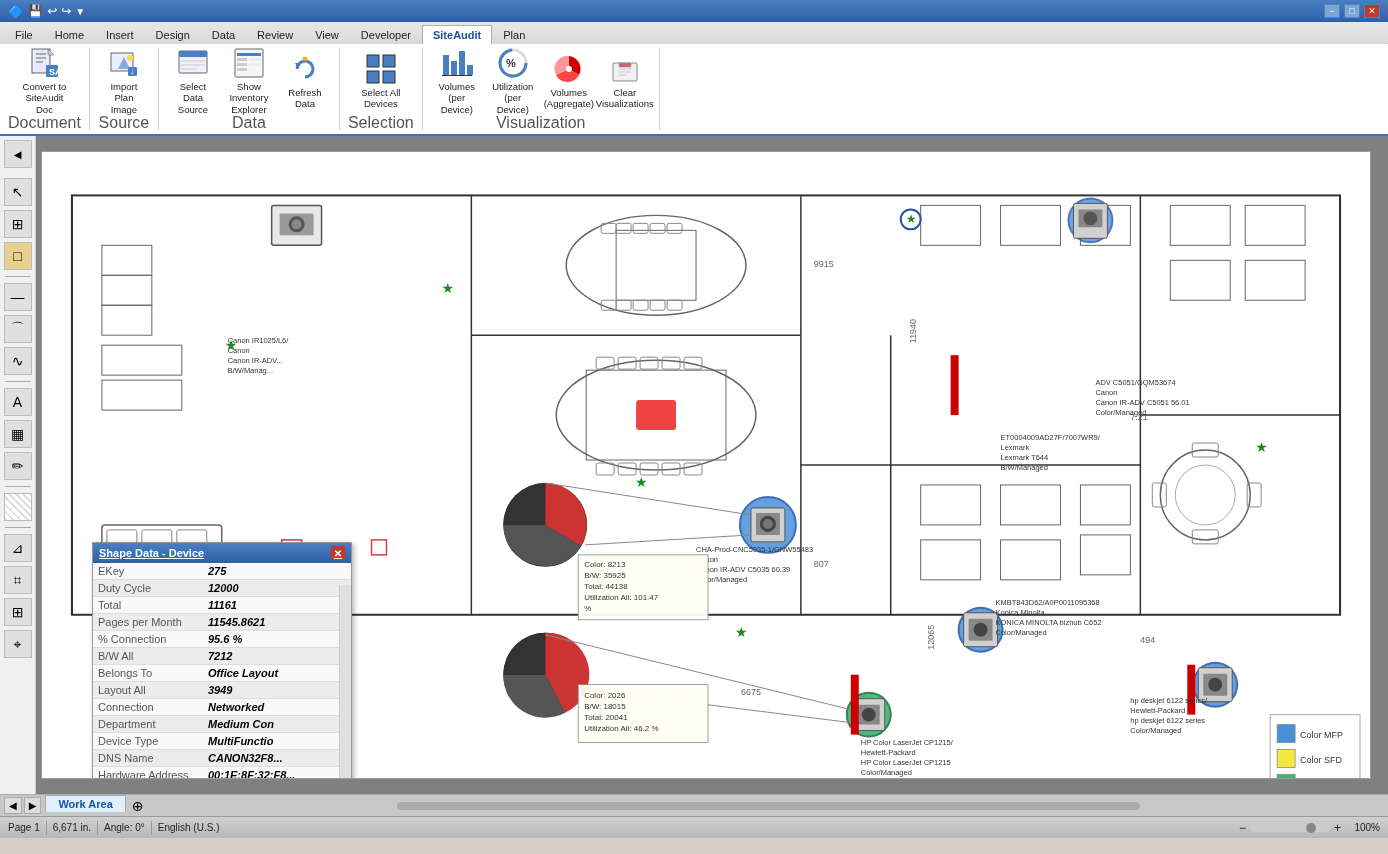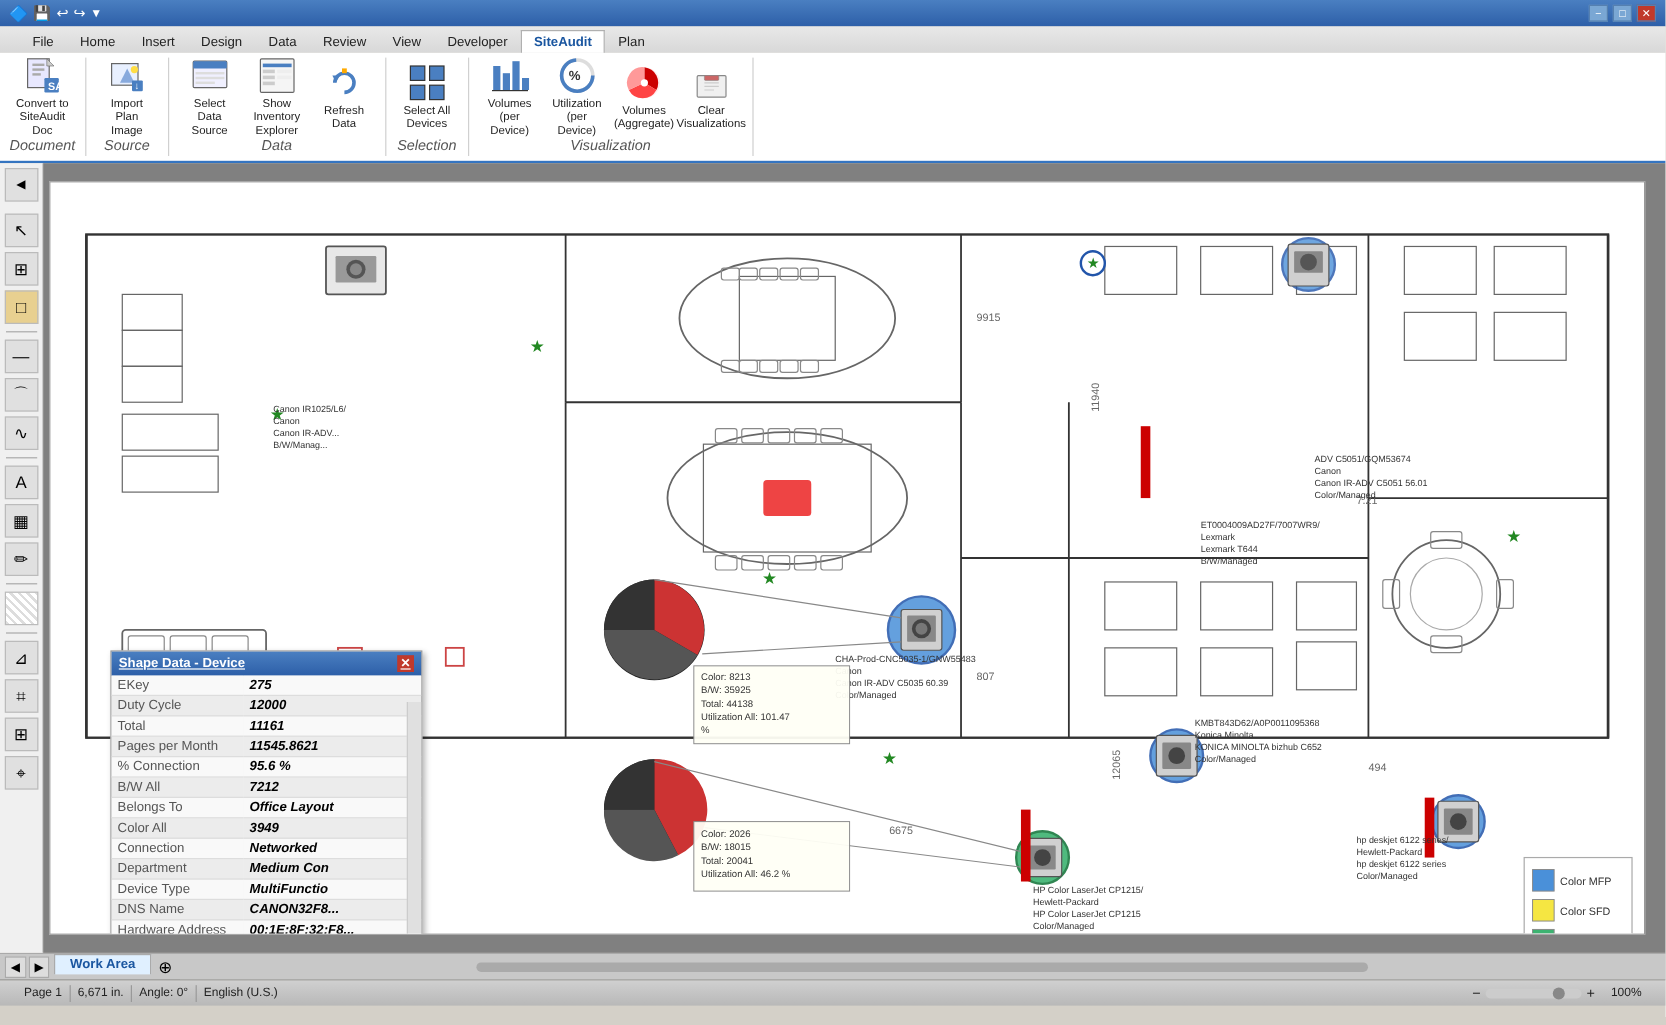--- a/index.html
+++ b/index.html
@@ -19,21 +19,21 @@
     #titlebar .title { flex: 1; text-align: center; }
     #titlebar .win-controls { display: flex; gap: 4px; }
     #titlebar .win-btn { width: 16px; height: 14px; background: #7aa7d4; border: 1px solid #5580b0; display: flex; align-items: center; justify-content: center; font-size: 9px; color: white; cursor: pointer; }
 
     
     #ribbon-tabs {
       height: 22px;
       background: linear-gradient(to bottom, #e8e8e8, #d8d8d8);
       display: flex;
       align-items: flex-end;
-      padding: 0 16px;
+      padding: 0 4px;
     }
     .ribbon-tab {
       padding: 3px 10px;
       font-size: 11px;
       cursor: pointer;
       border: 1px solid transparent;
       border-bottom: none;
       background: transparent;
       color: #222;
     }
@@ -62,25 +62,24 @@
       min-width: 60px;
     }
     .ribbon-group-buttons {
       display: flex;
       gap: 4px;
       flex: 1;
       align-items: center;
       justify-content: center;
     }
     .ribbon-group-label {
-      font-size: 12px;
+      font-size: 16px;
       color: #555;
       margin-top: auto;
       padding-bottom: 2px;
-      font-style: italic;
     }
     .ribbon-btn {
       display: flex;
       flex-direction: column;
       align-items: center;
       justify-content: center;
       width: 52px;
       height: 66px;
       padding: 4px 2px;
       cursor: pointer;
@@ -211,21 +210,21 @@
       background: #e0e0e0;
       border-left: 1px solid #ccc;
     }
 
     
     #statusbar {
       height: 22px;
       background: linear-gradient(to bottom, #d0d0d0, #b8b8b8);
       display: flex;
       align-items: center;
-      padding: 0 20px;
+      padding: 0 8px;
       gap: 6px;
       font-size: 10px;
       color: #222;
       border-top: 1px solid #999;
     }
     #statusbar .status-sep { width: 1px; height: 14px; background: #999; }
     .page-tab {
       padding: 2px 12px;
       background: white;
       border: 1px solid #aaa;
@@ -746,21 +745,21 @@
             </tr>
             <tr>
               <td>B/W All</td>
               <td>7212</td>
             </tr>
             <tr>
               <td>Belongs To</td>
               <td>Office Layout</td>
             </tr>
             <tr>
-              <td>Color All</td>
+              <td>Layout All</td>
               <td>3949</td>
             </tr>
             <tr>
               <td>Connection</td>
               <td>Networked</td>
             </tr>
             <tr>
               <td>Department</td>
               <td>Medium Con</td>
             </tr>

